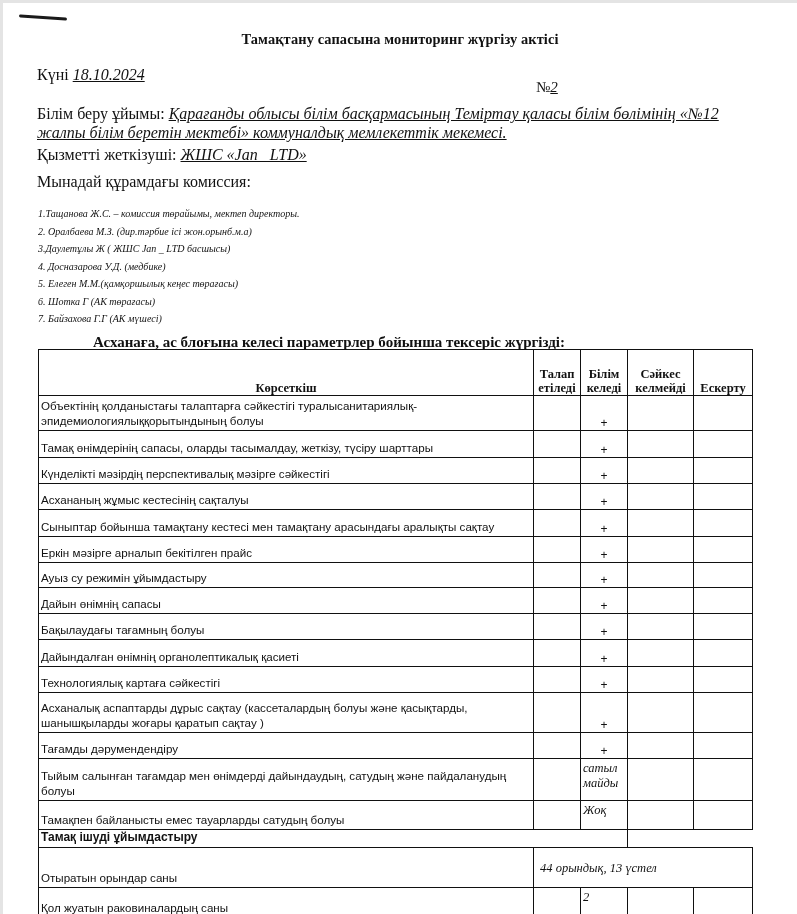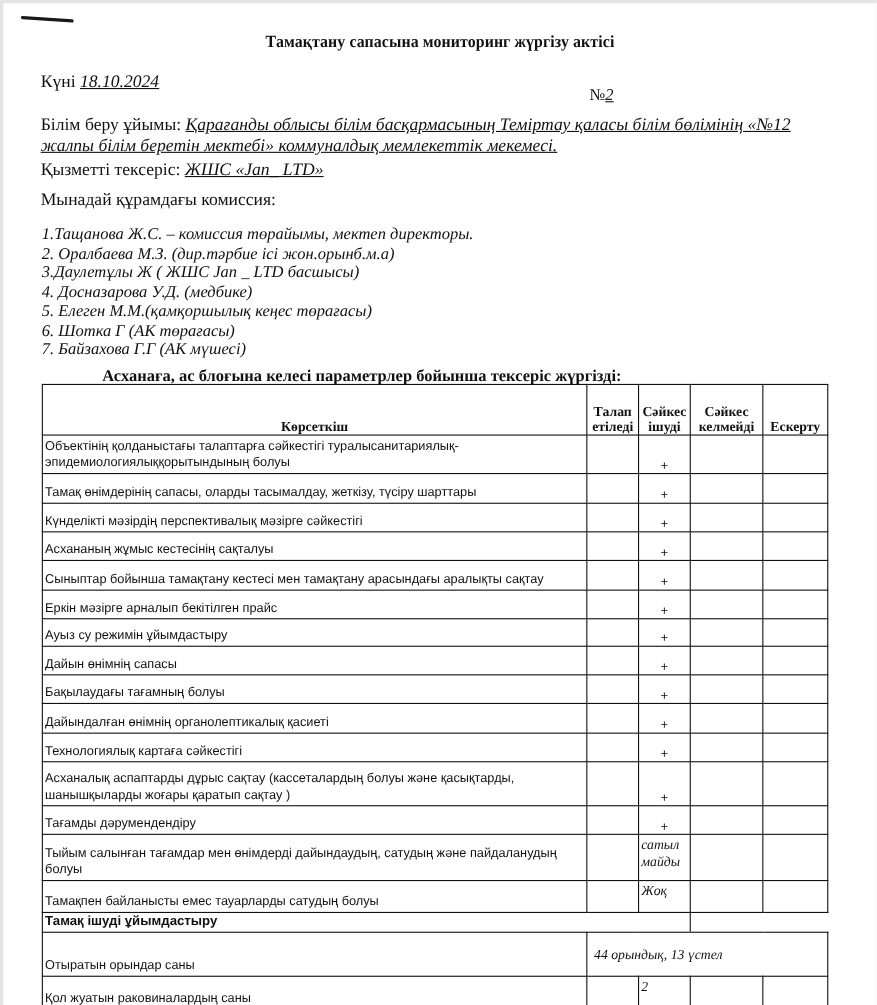--- a/index.html
+++ b/index.html
@@ -8,21 +8,21 @@
   .pen-mark { position:absolute; left:16px; top:13px; width:48px; height:3px; background:#1a1a1a; transform:rotate(4deg); border-radius:2px; }
   .title { position:absolute; left:0; width:100%; top:27px; text-align:center; font-weight:bold; font-size:15.5px; letter-spacing:0.1px; transform:scaleX(0.93); }
   .line { position:absolute; left:34px; font-size:16px; white-space:nowrap; }
   .line .u { font-style:italic; text-decoration:underline; }
   .date-line { top:63px; font-size:16px; }
   .number { position:absolute; left:533px; top:76px; font-size:15px; }
   .number .u { text-decoration:underline; font-style:italic; }
   .org { top:101px; line-height:19px; white-space:normal; width:700px; }
   .supplier { top:143px; }
   .commission { top:170px; }
-  .members { position:absolute; left:35px; top:202px; font-style:italic; font-size:15px; line-height:17.5px; }
+  .members { position:absolute; left:35px; top:202px; font-style:italic; font-size:10px; line-height:17.5px; }
   .members div { white-space:nowrap; }
   .intro { position:absolute; left:90px; top:331px; font-weight:bold; font-size:15px; white-space:nowrap; }
   table.main { position:absolute; left:35px; top:346px; border-collapse:collapse; font-family:"Liberation Sans", sans-serif; font-size:11.6px; table-layout:fixed; }
   table.main td, table.main th { border:1.4px solid #111; padding:0 2px; vertical-align:bottom; }
   table.main th { font-family:"Liberation Serif", serif; font-weight:bold; font-size:12.5px; text-align:center; line-height:14px; }
   .ind { text-align:left; line-height:15px; padding-bottom:2px !important; }
   .mark { text-align:center; font-size:12px; }
   .italic-cell { font-family:"Liberation Serif", serif; font-style:italic; font-size:12.5px; text-align:left; line-height:15px; vertical-align:top !important; padding-top:2px !important; }
   .section-title { font-weight:bold; font-size:12px; vertical-align:bottom; }
   .nob-r { border-right:none !important; }
@@ -44,21 +44,21 @@
   <div class="number">
     <span>№</span><span class="u">2</span>
   </div>
 
   <div class="line org">
     <span>Білім беру ұйымы:</span>
     <span class="u">Қарағанды облысы білім басқармасының Теміртау қаласы білім бөлімінің «№12 жалпы білім беретін мектебі»  коммуналдық мемлекеттік мекемесі.</span>
   </div>
 
   <div class="line supplier">
-    <span>Қызметті тексеріс:</span>
+    <span>Қызметті жеткізуші:</span>
     <span class="u">ЖШС «Jan_ LTD»</span>
   </div>
 
   <div class="line commission">Мынадай құрамдағы комиссия:</div>
 
   <div class="members">
     <div>1.Тащанова Ж.С. – комиссия төрайымы, мектеп директоры.</div>
     <div>2. Оралбаева М.З. (дир.тәрбие ісі  жон.орынб.м.а)</div>
     <div>3.Даулетұлы Ж ( ЖШС Jan _ LTD басшысы)</div>
     <div>4. Досназарова У.Д. (медбике)</div>
@@ -74,21 +74,21 @@
       <col style="width:495px">
       <col style="width:47px">
       <col style="width:47px">
       <col style="width:66px">
       <col style="width:59px">
     </colgroup>
     <thead>
       <tr style="height:46px">
         <th style="vertical-align:bottom;">Көрсеткіш</th>
         <th>Талап етіледі</th>
-        <th>Сәйкес ішуді</th>
+        <th>Білім келеді</th>
         <th>Сәйкес келмейді</th>
         <th>Ескерту</th>
       </tr>
     </thead>
     <tbody id="rows">
         <tr style="height: 35px;">
           <td class="ind">Объектінің қолданыстағы талаптарға сәйкестігі туралысанитариялық-эпидемиологиялыққорытындының болуы</td>
           <td class="mark"></td>
           <td class="mark">+</td>
           <td class="mark"></td>

